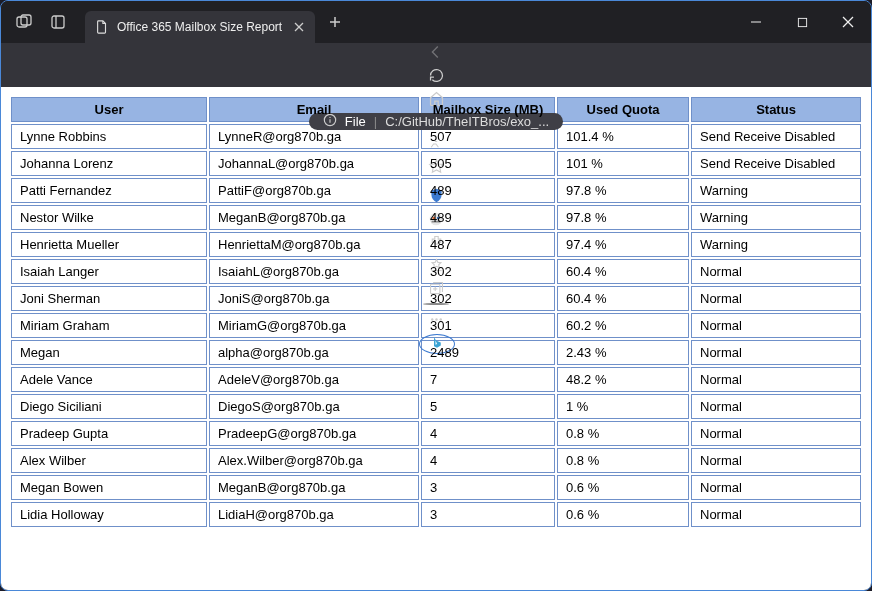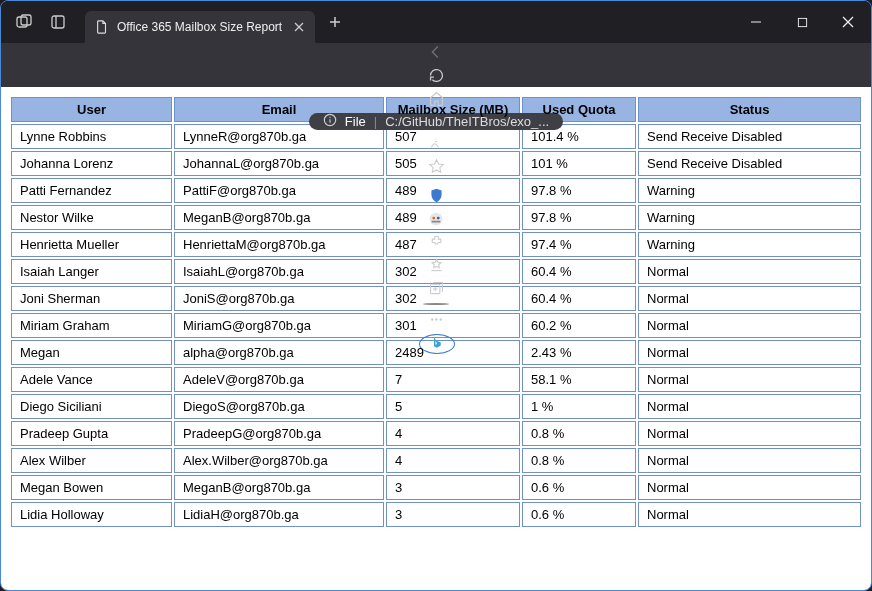--- a/index.html
+++ b/index.html
@@ -142,24 +142,24 @@
     text-align: center;
     height: 20px;
   }
   table.report td {
     border: 1px solid #6f90c9;
     padding: 4px 8px;
     background: #fff;
     color: #000;
     height: 17px;
   }
-  .col-user   { width: 161px; }
+  .col-user   { width: 196px; }
   .col-email  { width: 210px; }
   .col-size   { width: 134px; }
-  .col-quota  { width: 114px; }
+  .col-quota  { width: 132px; }
   .col-status { width: auto; }
 </style>
 </head>
 <body>
 
 <div class="window">
 
   <div class="titlebar">
     <div class="left-icons">
       <div class="tbtn" style="width:30px">
@@ -387,21 +387,21 @@
             <td>Megan</td>
             <td>alpha@org870b.ga</td>
             <td>2489</td>
             <td>2.43 %</td>
             <td>Normal</td>
           </tr>
           <tr>
             <td>Adele Vance</td>
             <td>AdeleV@org870b.ga</td>
             <td>7</td>
-            <td>58.1 %</td>
+            <td>48.2 %</td>
             <td>Normal</td>
           </tr>
           <tr>
             <td>Diego Siciliani</td>
             <td>DiegoS@org870b.ga</td>
             <td>5</td>
             <td>1 %</td>
             <td>Normal</td>
           </tr>
           <tr>

